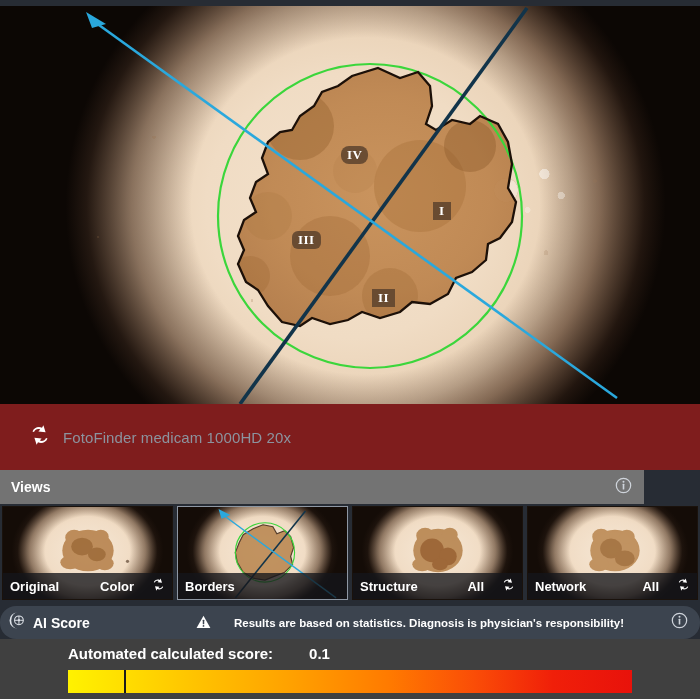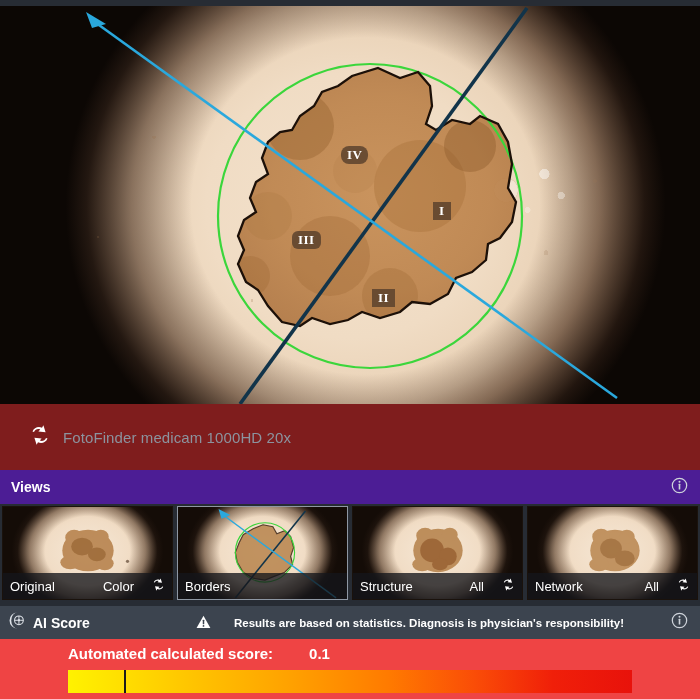--- a/index.html
+++ b/index.html
@@ -93,22 +93,22 @@
     margin-left: 11px;
     letter-spacing: .1px;
   }
 
   .swap-icon { display: inline-block; }
 
   
   #views-bar {
     position: absolute;
     left: 0; top: 470px;
-    width: 700px; height: 34px;
-    background: #4c1d95;
+    width: 644px; height: 34px;
+    background: #737373;
     display: flex; align-items: center;
     justify-content: space-between;
     padding: 0 12px 0 11px;
   }
   #views-bar .bar-title {
     color: #ffffff; font-size: 14px; font-weight: 700;
   }
 
   
   #thumbs {
@@ -138,52 +138,53 @@
   }
   .thumb-blob { position: absolute; inset: 0; }
   .thumb-caption {
     position: absolute;
     left: 0; right: 0; bottom: 0;
     height: 26px;
     background: rgba(20,22,27,0.78);
     display: flex; align-items: center;
     justify-content: space-between;
     padding: 0 6px 0 7px;
-    color: #fff; font-size: 13px;
+    color: #fff; font-size: 13px; font-weight: bold;
   }
   .thumb-caption .cap-right {
     display: flex; align-items: center; gap: 17px;
   }
 
   
   #ai-bar {
     position: absolute;
     left: 0; top: 606px;
     width: 700px; height: 33px;
     background: #3c444f;
     display: flex; align-items: center;
     padding: 0 12px 0 8px;
+    border-radius: 16px;
   }
   #ai-bar .ai-title {
     color: #ffffff; font-size: 14px; font-weight: 700;
     margin-left: 6px;
   }
   .ai-warning {
     position: absolute;
     left: 196px;
     display: flex; align-items: center; gap: 23px;
     color: #ffffff; font-size: 11.5px; font-weight: 700;
   }
   #ai-bar .info-right { margin-left: auto; }
 
   #score-area {
     position: absolute;
     left: 0; top: 639px;
     width: 700px; height: 60px;
-    background: #ef4444;
+    background: #404040;
   }
   .score-row {
     position: absolute;
     left: 68px; top: 6px;
     display: flex; align-items: baseline;
     color: #ffffff;
   }
   .score-label { font-size: 15px; font-weight: 700; }
   .score-value { font-size: 15px; font-weight: 700; margin-left: 36px; }
 

